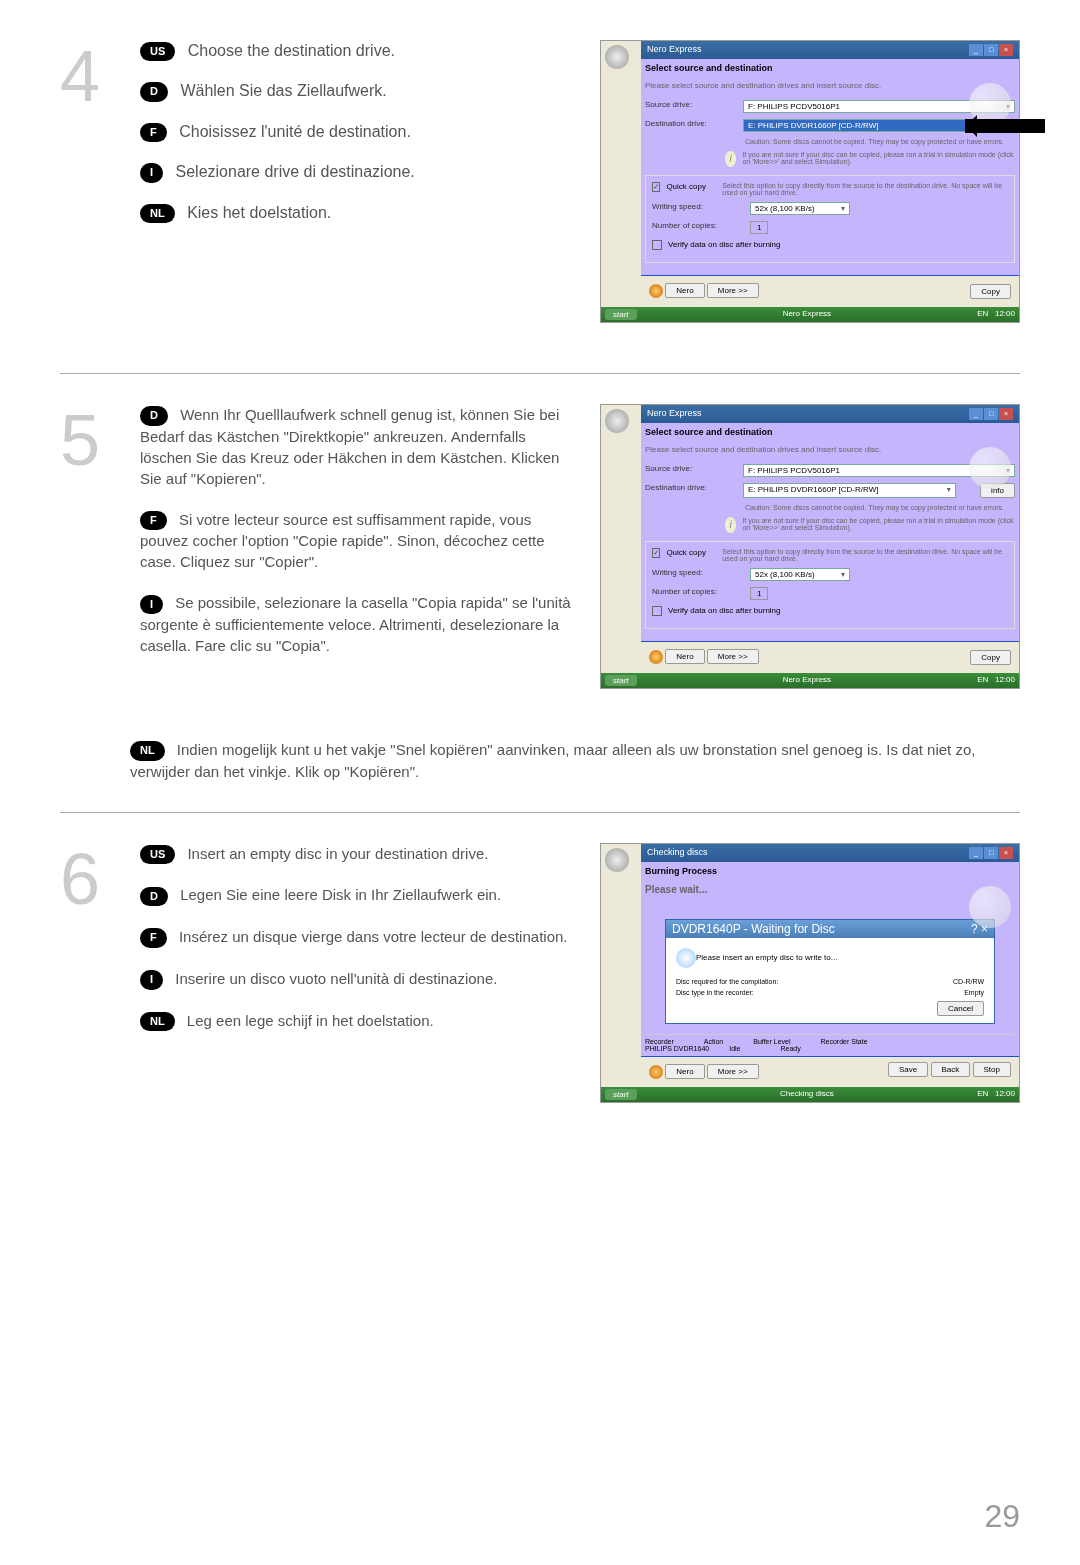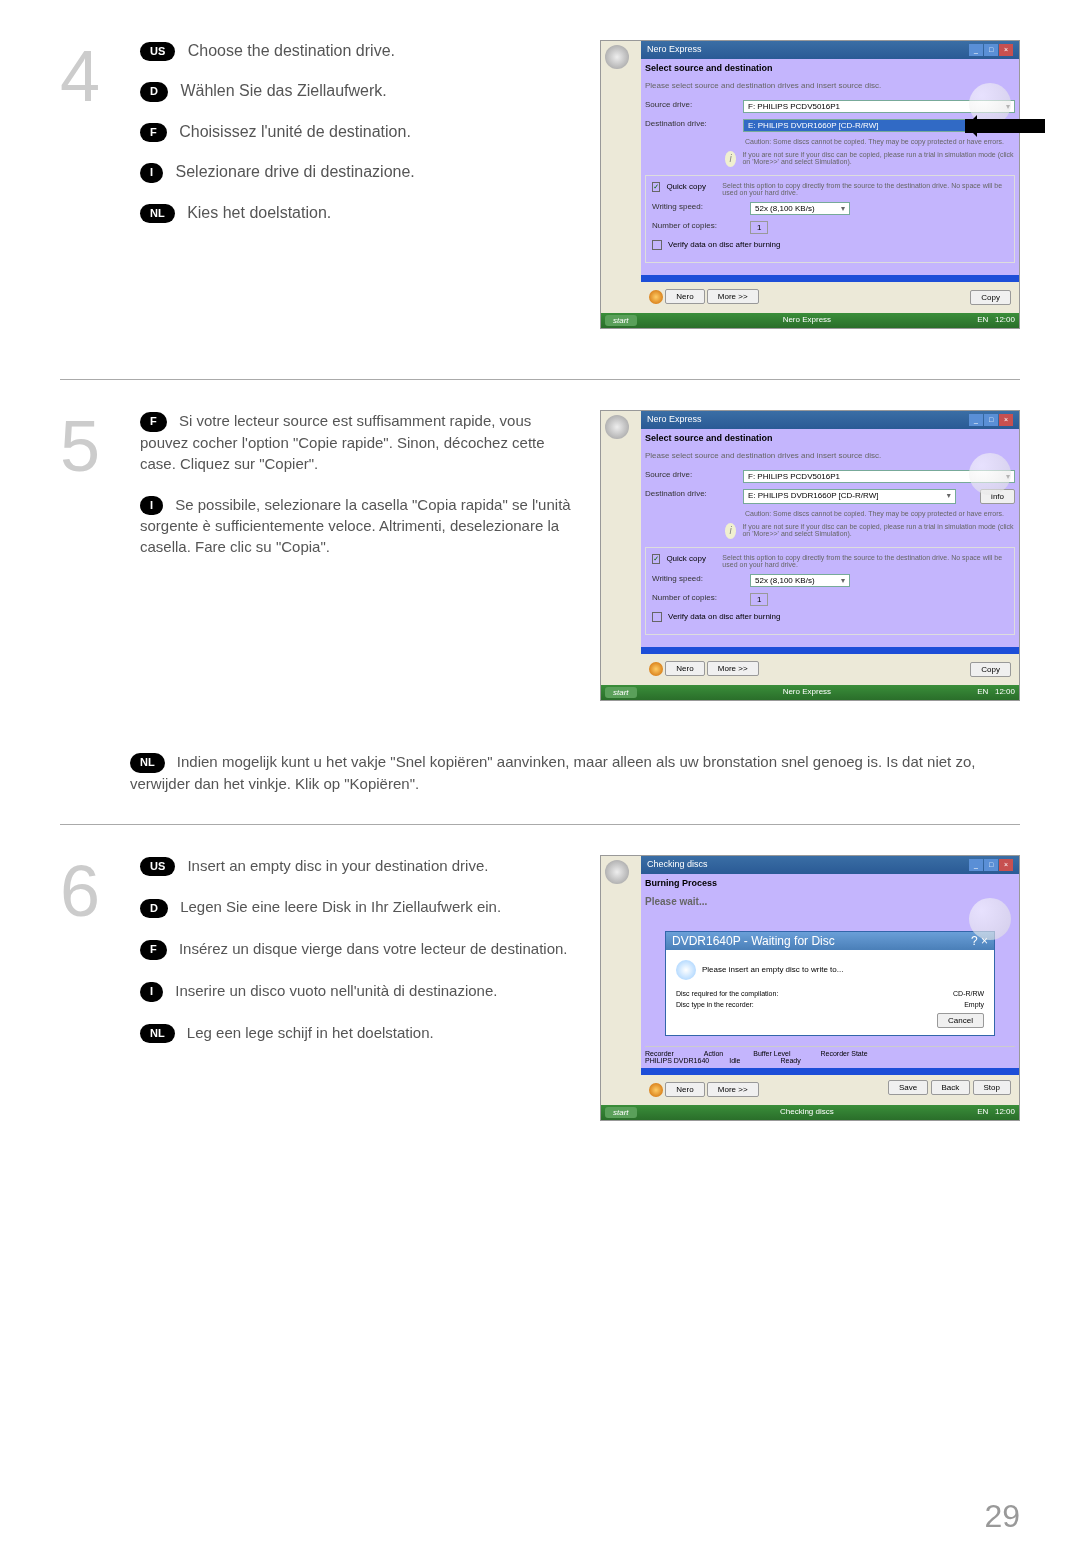--- a/index.html
+++ b/index.html
@@ -172,21 +172,21 @@
       text-align: center;
       line-height: 8px;
       font-size: 7px;
       color: #060;
     }
     .btn-row {
       display: flex;
       justify-content: space-between;
       padding: 8px;
       background: #ece9d8;
-      border-top: 7px solid #1d4ed8;
+      border-top: 1px solid #1d4ed8;
     }
     .win-btn {
       border: 1px solid #999;
       background: #f0f0f0;
       padding: 2px 10px;
       font-size: 8px;
       border-radius: 2px;
     }
     .taskbar {
       background: linear-gradient(to bottom, #3a8e3a, #2a6e2a);
@@ -368,20 +368,24 @@
     </div>
   </div>
 </div>
 
 <hr class="divider">
 
 <div class="step-section">
   <div class="step-number">5</div>
   <div class="text-column">
     <div class="instruction-paragraph">
+      <span class="lang-badge">D</span>
+      <span>Wenn Ihr Quelllaufwerk schnell genug ist, können Sie bei Bedarf das Kästchen "Direktkopie" ankreuzen. Andernfalls löschen Sie das Kreuz oder Häkchen in dem Kästchen. Klicken Sie auf "Kopieren".</span>
+    </div>
+    <div class="instruction-paragraph">
       <span class="lang-badge">F</span>
       <span>Si votre lecteur source est suffisamment rapide, vous pouvez cocher l'option "Copie rapide". Sinon, décochez cette case. Cliquez sur "Copier".</span>
     </div>
     <div class="instruction-paragraph">
       <span class="lang-badge">I</span>
       <span>Se possibile, selezionare la casella "Copia rapida" se l'unità sorgente è sufficientemente veloce. Altrimenti, deselezionare la casella. Fare clic su "Copia".</span>
     </div>
   </div>
   <div class="screenshot-column">
     <div class="screenshot win-frame">
@@ -505,21 +509,21 @@
           <div class="win-content" style="position:relative;">
             <div class="decor-shape"></div>
             <div class="section-label">Burning Process</div>
             <div style="font-size:10px;color:#666;margin-bottom:24px;font-weight:bold;">Please wait...</div>
             <div class="dialog-popup">
               <div class="dialog-title">
                 <span>DVDR1640P - Waiting for Disc</span>
                 <span>? ×</span>
               </div>
               <div class="dialog-body">
-                <div style="display:flex;align-items:center;gap:6px;margin-bottom:10px;text-align:right;">
+                <div style="display:flex;align-items:center;margin-bottom:10px;text-align:right;">
                   <span style="display:inline-block;width:20px;height:20px;background:radial-gradient(circle,#fff,#9cf);border-radius:50%;"></span>
                   <span>Please insert an empty disc to write to...</span>
                 </div>
                 <div style="display:flex;justify-content:space-between;font-size:7px;margin:4px 0;">
                   <span>Disc required for the compilation:</span>
                   <span>CD-R/RW</span>
                 </div>
                 <div style="display:flex;justify-content:space-between;font-size:7px;margin:4px 0;">
                   <span>Disc type in the recorder:</span>
                   <span>Empty</span>

